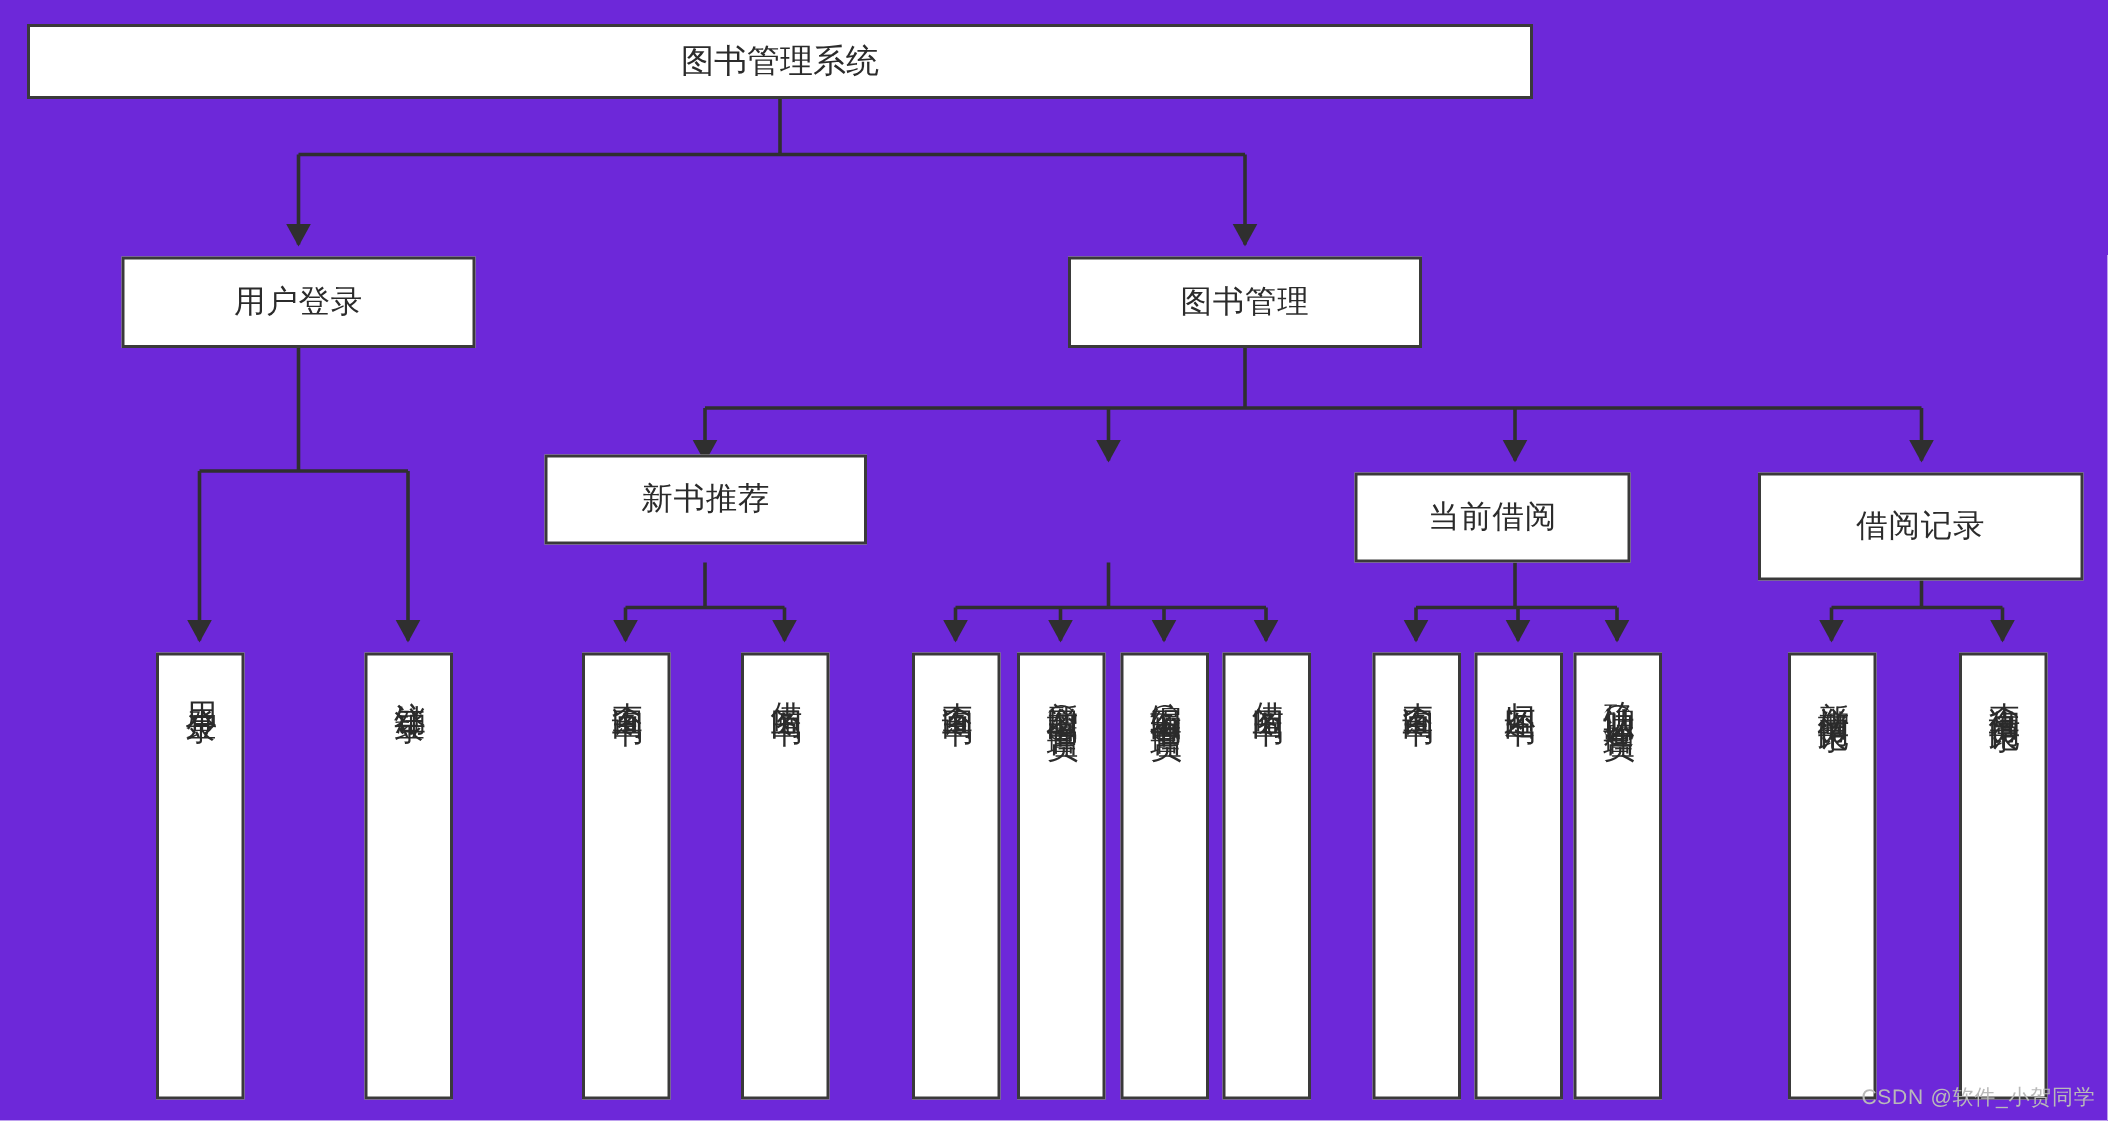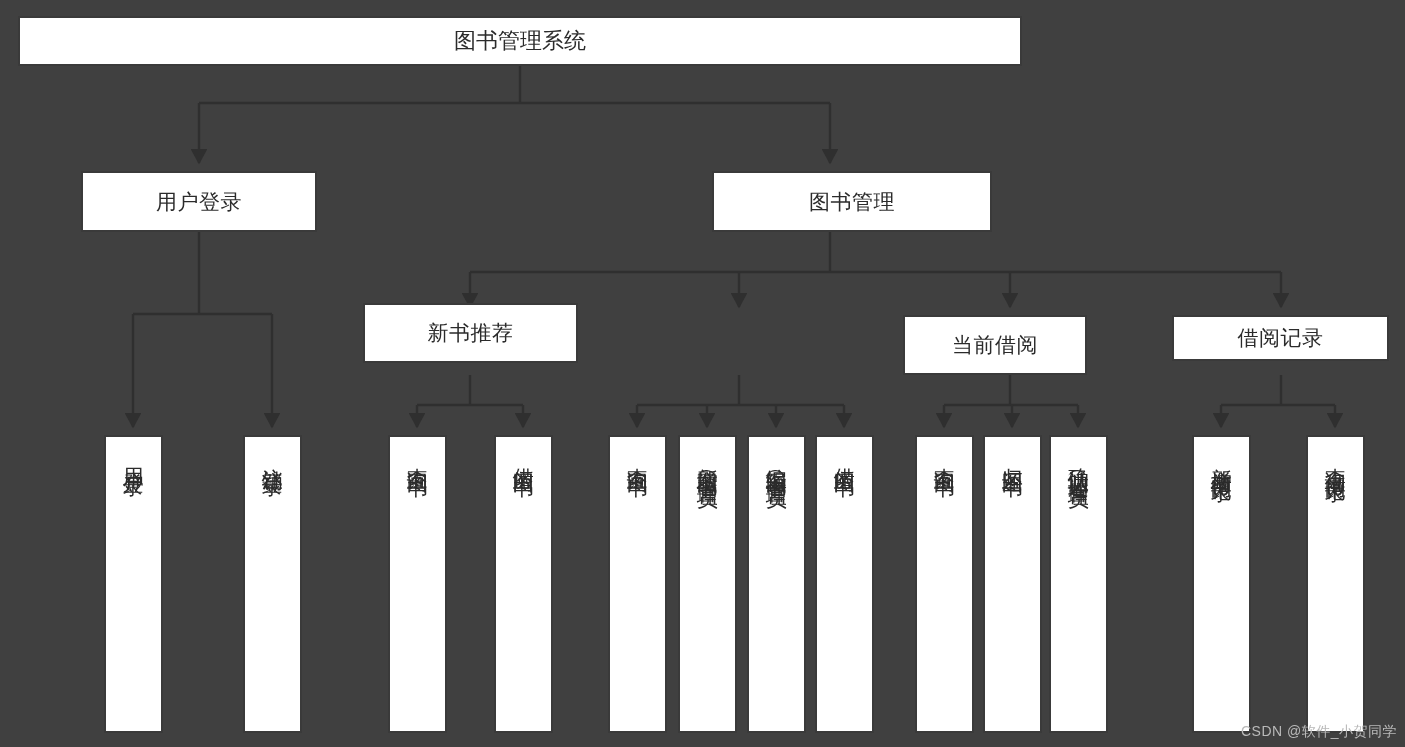--- a/index.html
+++ b/index.html
@@ -8,21 +8,21 @@
     padding: 0;
     background: #ffffff;
   }
   body {
     font-family: "Liberation Sans", "DejaVu Sans", sans-serif;
   }
   #canvas {
     position: relative;
     width: 1405px;
     height: 747px;
-    background: #404040;
+    background: #6d28d9;
     overflow: hidden;
   }
   svg.edges {
     position: absolute;
     left: 0;
     top: 0;
     width: 1405px;
     height: 747px;
     pointer-events: none;
   }
@@ -128,31 +128,31 @@
     </g>
   </svg>
 
   <div class="node root" style="left:18px; top:16px; width:1004px; height:50px;">
     <span>图书管理系统</span>
   </div>
 
   <div class="node h" style="left:81px; top:171px; width:236px; height:61px;">
     <span>用户登录</span>
   </div>
-  <div class="node h" style="left:712px; top:171px; width:280px; height:61px;">
+  <div class="node h" style="left:712px; top:171px; width:236px; height:61px;">
     <span>图书管理</span>
   </div>
 
   <div class="node h" style="left:363px; top:303px; width:215px; height:60px;">
     <span>新书推荐</span>
   </div>
   <div class="node h" style="left:903px; top:315px; width:184px; height:60px;">
     <span>当前借阅</span>
   </div>
-  <div class="node h" style="left:1172px; top:315px; width:217px; height:46px;">
+  <div class="node h" style="left:1172px; top:315px; width:217px; height:72px;">
     <span>借阅记录</span>
   </div>
 
   <div class="node leaf" style="left:104px; top:435px; width:59px; height:298px;">
     <span class="vtext">用户登录</span>
   </div>
   <div class="node leaf" style="left:243px; top:435px; width:59px; height:298px;">
     <span class="vtext">注销登录</span>
   </div>
 

